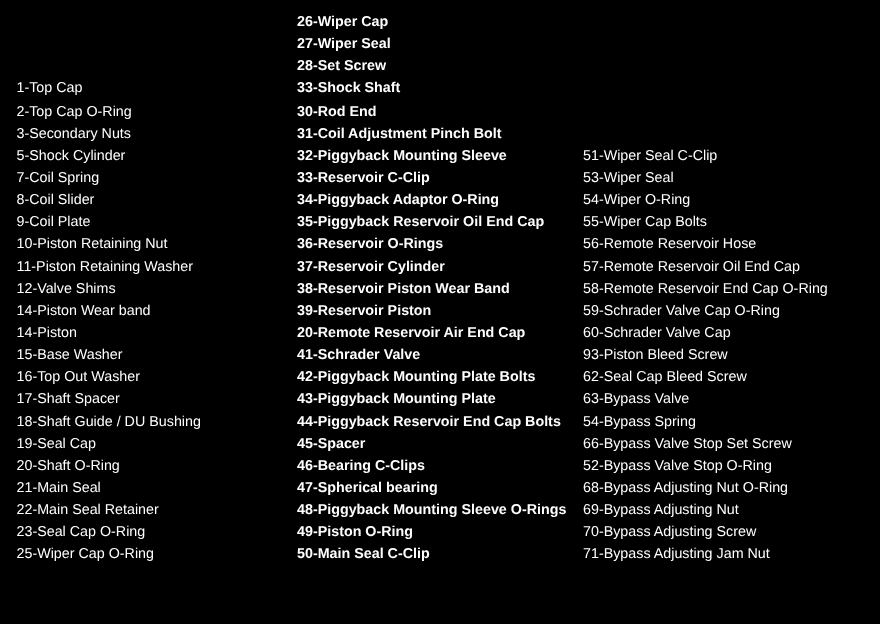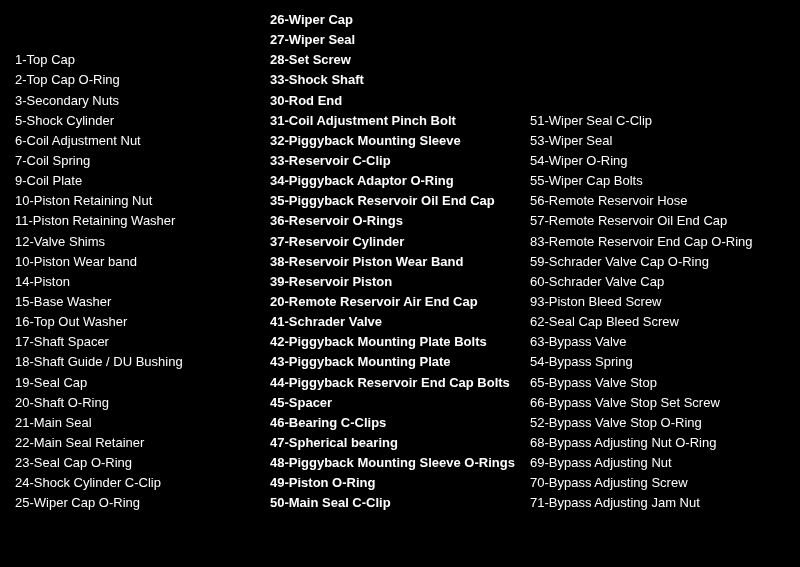--- a/index.html
+++ b/index.html
@@ -45,38 +45,37 @@
 </head>
 <body>
 
 <div class="columns-wrapper">
 
   <div class="column column-1" id="col1-render">
       <div class="item">1-Top Cap</div>
       <div class="item">2-Top Cap O-Ring</div>
       <div class="item">3-Secondary Nuts</div>
       <div class="item">5-Shock Cylinder</div>
-      <div class="item">6-Coil Adjustment Nut</div>
       <div class="item">7-Coil Spring</div>
+      <div class="item">8-Coil Slider</div>
       <div class="item">9-Coil Plate</div>
       <div class="item">10-Piston Retaining Nut</div>
       <div class="item">11-Piston Retaining Washer</div>
       <div class="item">12-Valve Shims</div>
-      <div class="item">10-Piston Wear band</div>
+      <div class="item">14-Piston Wear band</div>
       <div class="item">14-Piston</div>
       <div class="item">15-Base Washer</div>
       <div class="item">16-Top Out Washer</div>
       <div class="item">17-Shaft Spacer</div>
       <div class="item">18-Shaft Guide / DU Bushing</div>
       <div class="item">19-Seal Cap</div>
       <div class="item">20-Shaft O-Ring</div>
       <div class="item">21-Main Seal</div>
       <div class="item">22-Main Seal Retainer</div>
       <div class="item">23-Seal Cap O-Ring</div>
-      <div class="item">24-Shock Cylinder C-Clip</div>
       <div class="item">25-Wiper Cap O-Ring</div>
     </div>
 
   <div class="column column-2" id="col2-render">
       <div class="item">26-Wiper Cap</div>
       <div class="item">27-Wiper Seal</div>
       <div class="item">28-Set Screw</div>
       <div class="item">33-Shock Shaft</div>
       <div class="item">30-Rod End</div>
       <div class="item">31-Coil Adjustment Pinch Bolt</div>
@@ -101,28 +100,27 @@
       <div class="item">50-Main Seal C-Clip</div>
     </div>
 
   <div class="column column-3" id="col3-render">
       <div class="item">51-Wiper Seal C-Clip</div>
       <div class="item">53-Wiper Seal</div>
       <div class="item">54-Wiper O-Ring</div>
       <div class="item">55-Wiper Cap Bolts</div>
       <div class="item">56-Remote Reservoir Hose</div>
       <div class="item">57-Remote Reservoir Oil End Cap</div>
-      <div class="item">83-Remote Reservoir End Cap O-Ring</div>
+      <div class="item">58-Remote Reservoir End Cap O-Ring</div>
       <div class="item">59-Schrader Valve Cap O-Ring</div>
       <div class="item">60-Schrader Valve Cap</div>
       <div class="item">93-Piston Bleed Screw</div>
       <div class="item">62-Seal Cap Bleed Screw</div>
       <div class="item">63-Bypass Valve</div>
       <div class="item">54-Bypass Spring</div>
-      <div class="item">65-Bypass Valve Stop</div>
       <div class="item">66-Bypass Valve Stop Set Screw</div>
       <div class="item">52-Bypass Valve Stop O-Ring</div>
       <div class="item">68-Bypass Adjusting Nut O-Ring</div>
       <div class="item">69-Bypass Adjusting Nut</div>
       <div class="item">70-Bypass Adjusting Screw</div>
       <div class="item">71-Bypass Adjusting Jam Nut</div>
     </div>
 </div>
 
 </body></html>

